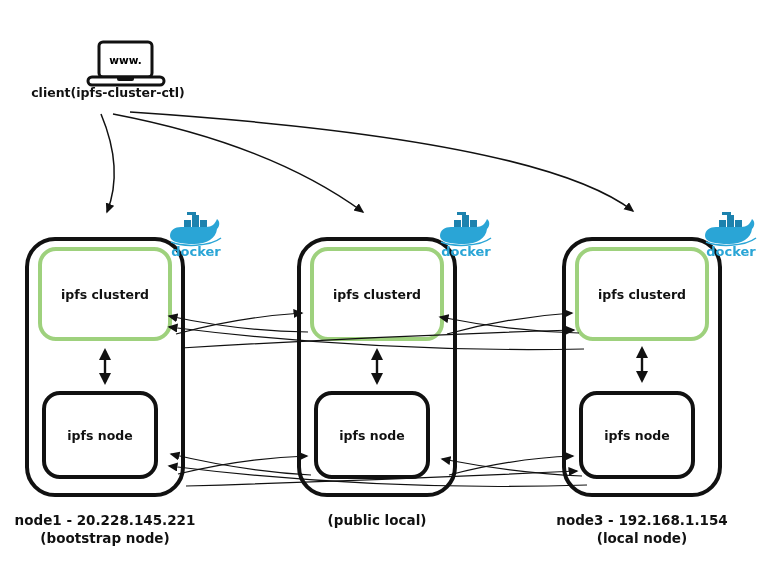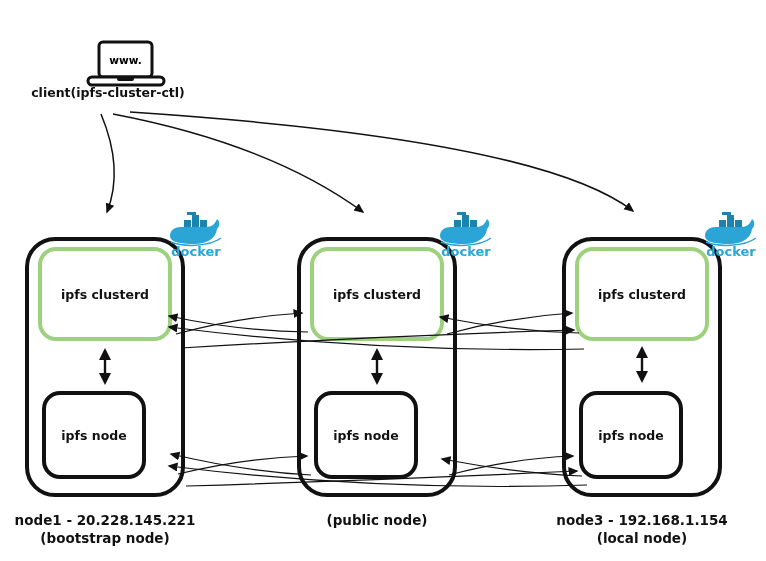--- a/index.html
+++ b/index.html
@@ -11,21 +11,21 @@
   .node{
     position:absolute;top:218px;width:160px;height:260px;
     border:4px solid #111;border-radius:30px;background:#fff;box-sizing:border-box;padding-left:28px;
   }
   .clusterd-box{
     position:absolute;left:9px;top:6px;width:134px;height:94px;
     border:4px solid #9ed17d;border-radius:18px;box-sizing:border-box;
     display:flex;align-items:center;justify-content:center;background:#fff;
   }
   .ipfs-box{
-    position:absolute;left:13px;top:150px;width:104px;height:88px;
+    position:absolute;left:13px;top:150px;width:116px;height:88px;
     border:4px solid #111;border-radius:18px;box-sizing:border-box;
     display:flex;align-items:center;justify-content:center;background:#fff;
   }
   .box-label{font-weight:bold;font-size:12.5px;letter-spacing:0px;}
   .caption{
     position:absolute;width:260px;text-align:center;
     font-weight:bold;font-size:13.5px;line-height:18px;top:492px;
   }
   #arrow-layer{position:absolute;left:0;top:0;z-index:6;pointer-events:none;}
   .docker-logo{position:absolute;z-index:5;}
@@ -72,21 +72,21 @@
     <div class="ipfs-box">
       <span class="box-label">ipfs node</span>
     </div>
   </div>
 
   <div class="caption" style="left:-25px;">
     <div>node1 - 20.228.145.221</div>
     <div>(bootstrap node)</div>
   </div>
   <div class="caption" style="left:247px;">
-    <div>(public node)</div>
+    <div>(public local)</div>
   </div>
   <div class="caption" style="left:512px;">
     <div>node3 - 192.168.1.154</div>
     <div>(local node)</div>
   </div>
 
   <svg class="docker-logo" style="left:163px;top:192px;" width="66" height="48" viewBox="0 0 66 48">
     <g fill="#1d82ae">
       <rect x="21" y="9" width="7" height="7"></rect>
         <rect x="29" y="4" width="7" height="12"></rect>

